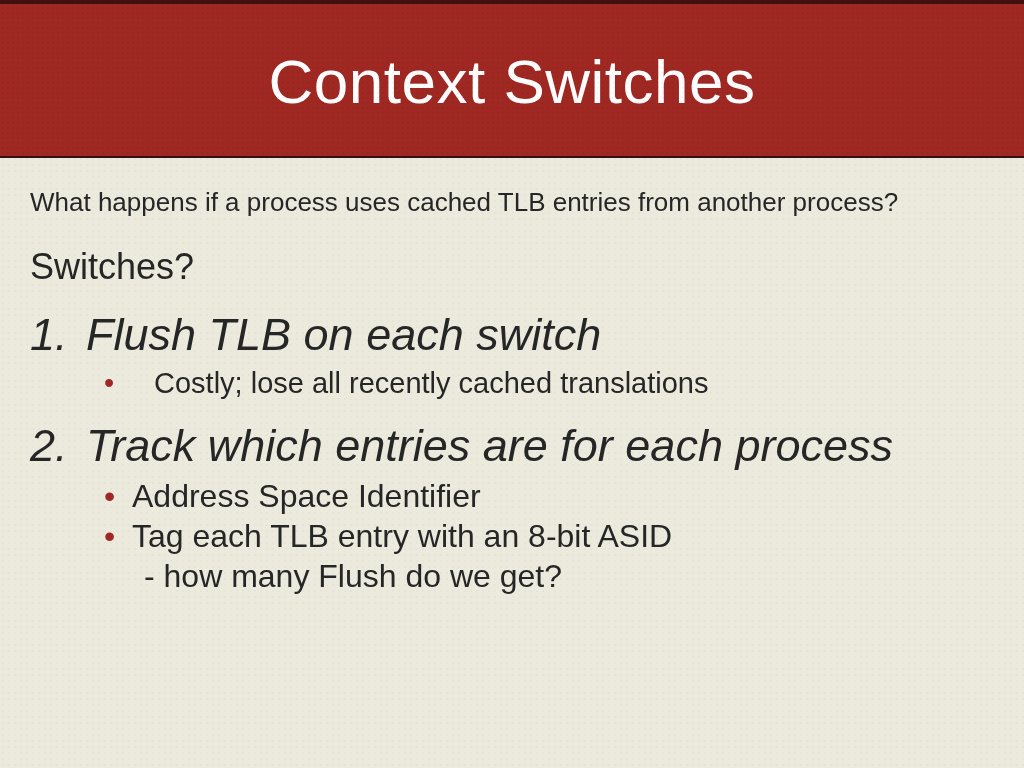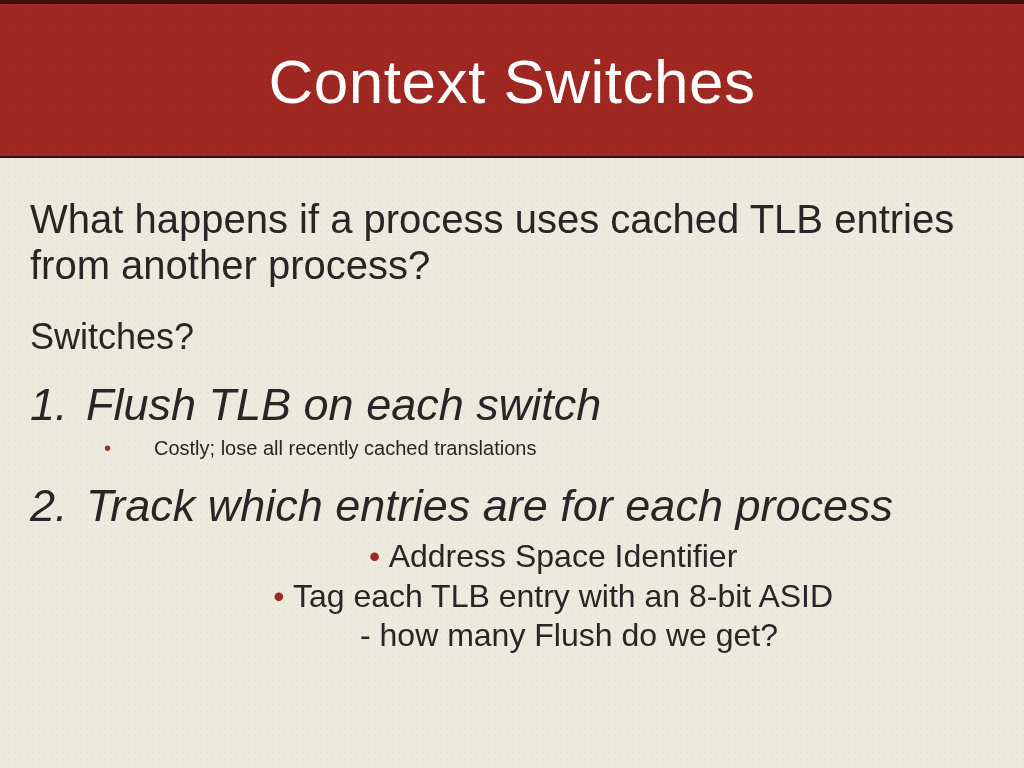--- a/index.html
+++ b/index.html
@@ -62,58 +62,57 @@
     font-weight: 400;
     letter-spacing: 0.5px;
     margin-top: 6px;
   }
   .body {
     position: relative;
     padding: 30px 30px 0 30px;
     color: #262626;
   }
   .lead {
-    font-size: 40px;
+    font-size: 26px;
     line-height: 1.15;
-    margin: 8px 0 28px 0;
+    margin: 0 0 28px 0;
   }
   .subhead {
     font-size: 36px;
     line-height: 1.15;
     margin: 0 0 22px 0;
   }
   .num-item {
     font-size: 45px;
     line-height: 1.15;
     margin: 0 0 6px 0;
     font-style: italic;
   }
   .num-item .num {
     display: inline-block;
     width: 56px;
   }
   .bullet-row {
-    font-size: 20px;
+    font-size: 29px;
     line-height: 1.15;
     margin: 4px 0 20px 0;
     padding-left: 74px;
   }
   .bullet-row .dot {
     display: inline-block;
     width: 50px;
     color: #9f2823;
   }
   .sub-bullets {
     padding-left: 74px;
     font-size: 32px;
     line-height: 1.18;
   }
   .sub-bullets .srow {
     margin: 2px 0;
-    text-align: center;
   }
   .sub-bullets .dot {
     color: #9f2823;
     display: inline-block;
     width: 28px;
   }
   .sub-bullets .dash-line {
     padding-left: 40px;
   }
 </style>

